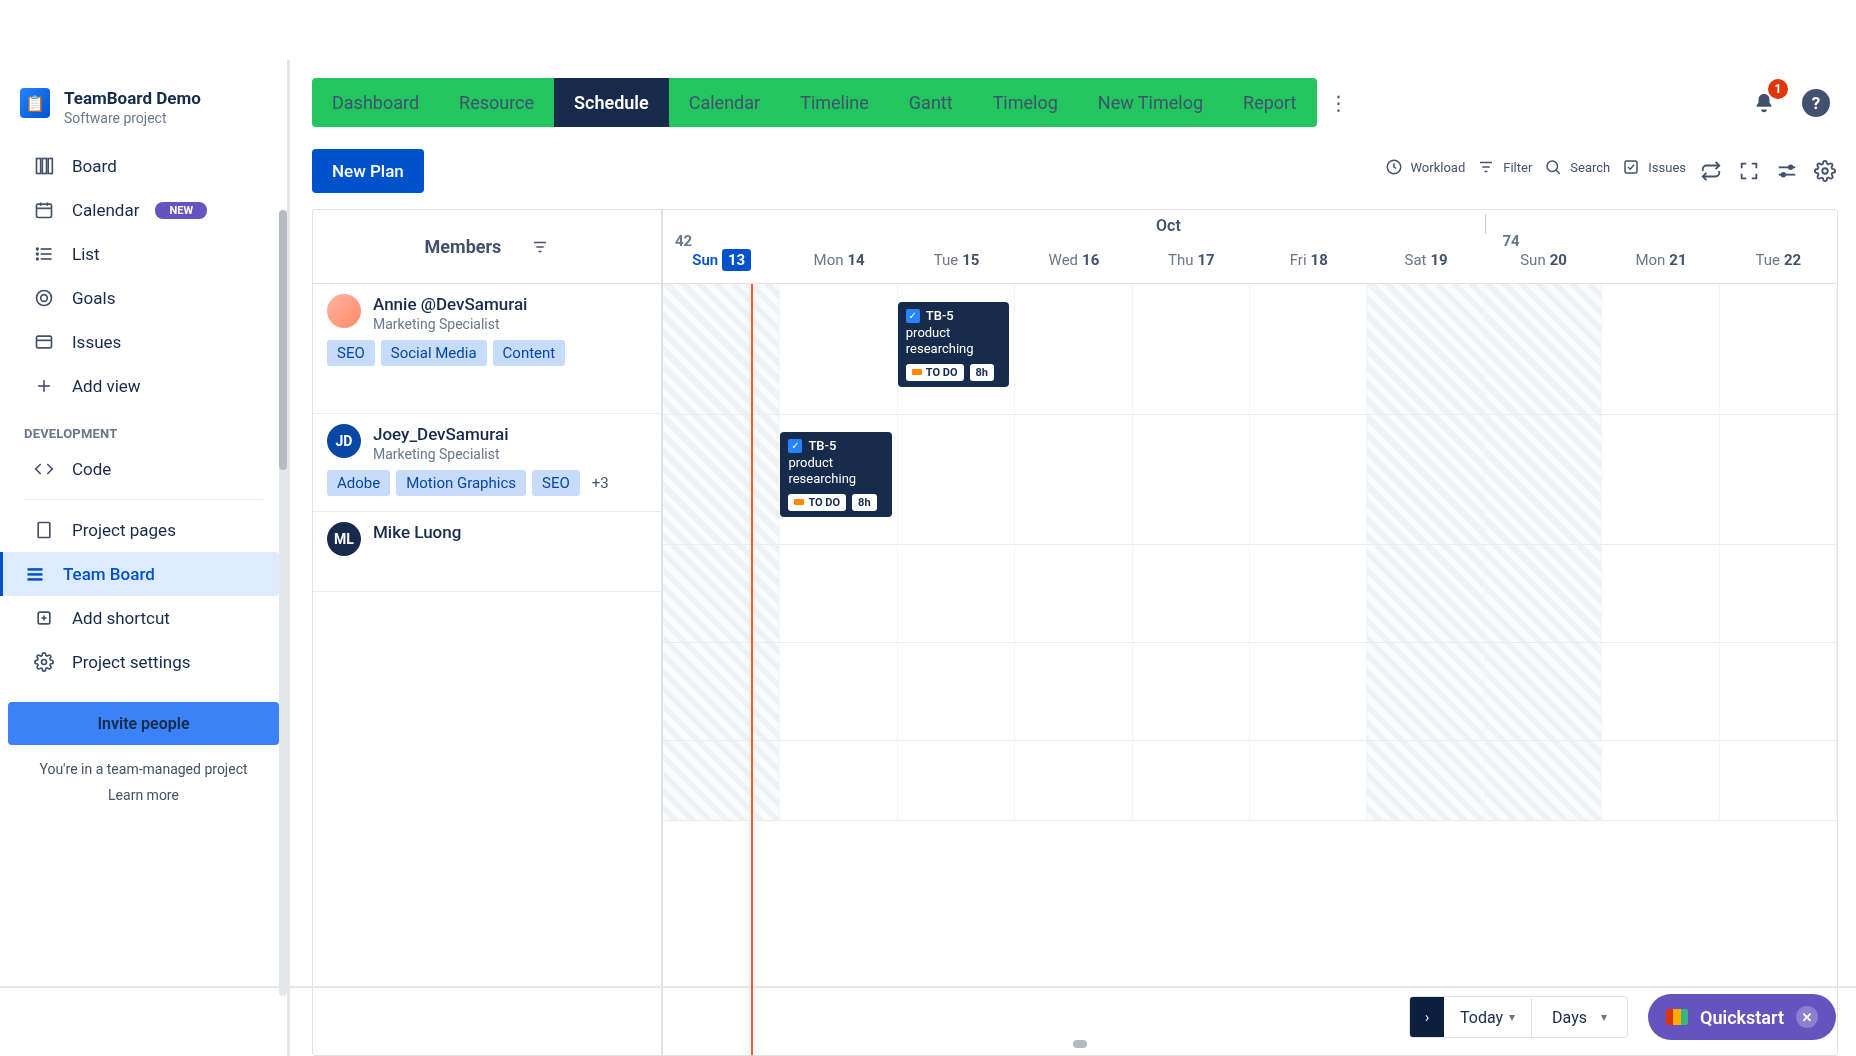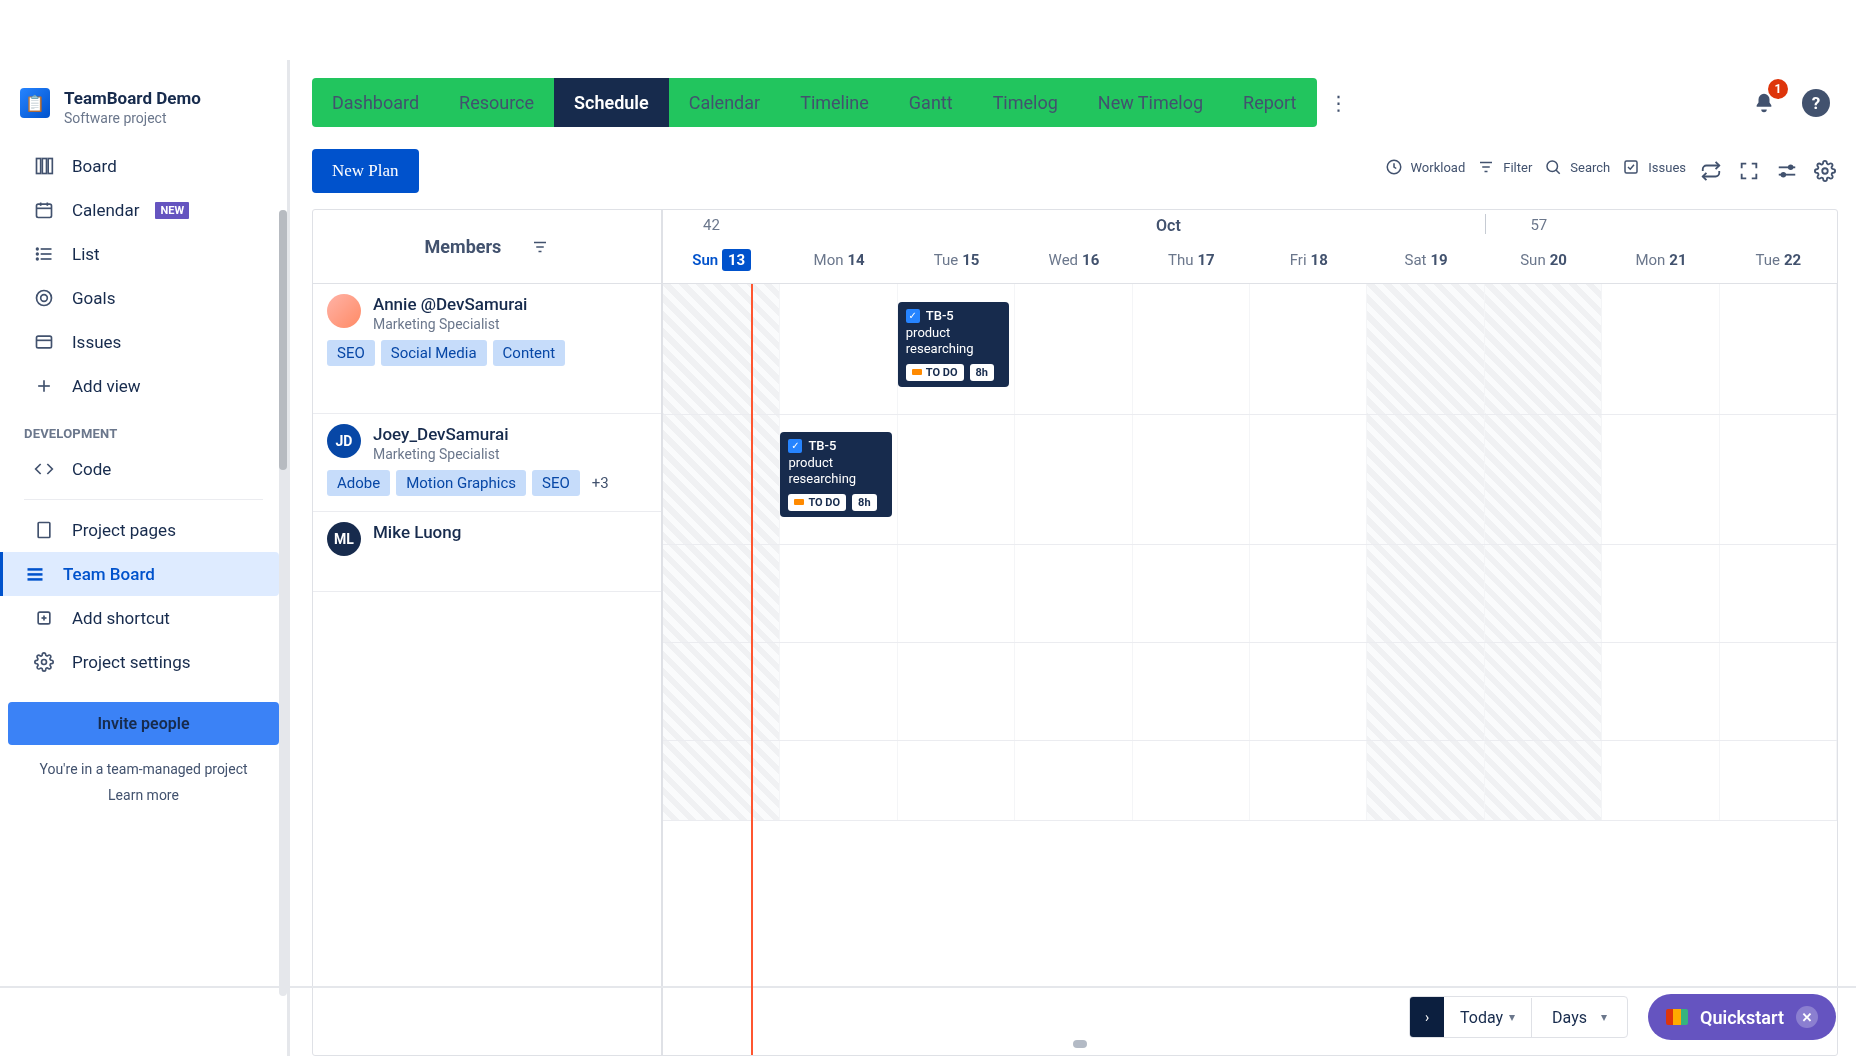--- a/index.html
+++ b/index.html
@@ -10,21 +10,21 @@
     .sidebar { width: 290px; min-width: 290px; border-right: 3px solid #e5e7eb; padding: 18px 0 0 0; position: relative; background: #fff; }
     .project-header { display: flex; align-items: flex-start; padding: 10px 20px 18px 20px; gap: 14px; }
     .project-icon { width: 30px; height: 30px; background: linear-gradient(135deg,#2684FF,#0052CC); border-radius: 4px; display:flex;align-items:center;justify-content:center;color:#fff;font-size:16px; }
     .project-title { font-size: 17px; font-weight: 700; color: #172B4D; }
     .project-sub { font-size: 14px; color: #6B778C; margin-top: 2px; }
     .side-scroll { overflow-y: auto; height: calc(100% - 80px); }
     .nav-item { display: flex; align-items: center; gap: 16px; padding: 10px 24px; font-size: 17px; color: #172B4D; cursor: pointer; border-radius: 4px; margin: 0 8px; }
     .nav-item.active { background: #DEEBFF; color: #0052CC; font-weight: 500; border-left: 3px solid #0052CC; margin-left: 0; padding-left: 20px; border-radius: 0 4px 4px 0;}
     .nav-icon { width: 24px; height: 24px; display:inline-flex;align-items:center;justify-content:center;color:#42526E;}
     .nav-item.active .nav-icon { color:#0052CC; }
-    .badge-new { background: #6554C0; color: #fff; font-size: 11px; font-weight:700; padding: 2px 5px; border-radius: 1px; }
+    .badge-new { background: #6554C0; color: #fff; font-size: 11px; font-weight:700; padding: 2px 14px; border-radius: 8px; }
     .section-label { font-size: 13px; font-weight: 700; color: #6B778C; padding: 18px 24px 6px 24px; letter-spacing: 0.2px; }
     .divider { height: 1px; background: #EBECF0; margin: 8px 24px; }
     .invite-btn { background: #3b82f6; color: #172B4D; font-weight: 600; font-size: 16px; padding: 12px; margin: 18px 8px 10px 8px; text-align: center; border-radius: 4px; cursor: pointer; }
     .team-note { text-align: center; font-size: 14px; color: #42526E; padding: 6px 18px; }
     .learn-more { text-align: center; font-size: 14px; color: #42526E; padding: 4px; cursor: pointer; }
     .scroll-track { position:absolute; right:0; top:150px; bottom:60px; width:8px; background:#e5e7eb; border-radius:4px; }
     .scroll-thumb { position:absolute; left:0; top:0; width:8px; height:260px; background:#b7bbc1; border-radius:4px; }
 
     
     .main { flex: 1; padding: 18px 18px 0 22px; position: relative; display:flex; flex-direction:column; }
@@ -35,21 +35,21 @@
     .tab { padding: 14px 20px; font-size: 18px; color: #42526E; cursor: pointer; }
     .tab.active { background: #172B4D; color: #fff; font-weight: 600; }
     .tab-more { padding: 10px 12px; color:#42526E; font-size:20px; cursor:pointer;}
     .top-icons { display:flex; align-items:center; gap: 20px; padding-right: 8px; }
     .notif-wrap { position: relative; width:36px; height:36px; display:flex;align-items:center;justify-content:center;color:#42526E;cursor:pointer;}
     .notif-badge { position:absolute; top:-6px; right:-6px; background:#DE350B; color:#fff; font-size:12px; font-weight:700; width:20px;height:20px;border-radius:10px;display:flex;align-items:center;justify-content:center;}
     .help-icon { width:28px;height:28px;border-radius:14px;background:#42526E;color:#fff;display:flex;align-items:center;justify-content:center;font-size:17px;font-weight:700;cursor:pointer;}
     
     
     .toolbar { display: flex; align-items: center; justify-content: space-between; margin: 22px 0 16px 0; }
-    .new-plan-btn { background: #0052CC; color: #fff; font-size: 17px; font-weight: 500; padding: 12px 20px; border-radius: 4px; cursor: pointer; border:none;font-family:Liberation Serif, serif;}
+    .new-plan-btn { background: #0052CC; color: #fff; font-size: 17px; font-weight: 500; padding: 12px 20px; border-radius: 4px; cursor: pointer; border:none;}
     .toolbar-right { display: flex; align-items: flex-start; gap: 12px; font-size: 13px; color: #42526E; }
     .tool-item { display:flex;align-items:center;gap:8px;cursor:pointer;}
     .tool-icon-only { width:26px;height:26px;display:flex;align-items:center;justify-content:center;cursor:pointer;color:#42526E;}
     
     
     .schedule { flex:1; border:1px solid #DFE1E6; border-radius:3px; overflow:hidden; display:flex; background:#fff; min-height:0;}
     .members-col { width: 350px; min-width:350px; border-right: 2px solid #DFE1E6; }
     .members-header { height: 74px; display:flex;align-items:center;justify-content:center;gap:30px;font-size:18px;font-weight:700;color:#42526E;border-bottom:1px solid #DFE1E6;}
     .filter-ic { color:#42526E;cursor:pointer;}
     .member-row { padding: 10px 14px; border-bottom: 1px solid #EBECF0; }
@@ -62,21 +62,21 @@
     .avatar.black { background:#172B4D; }
     .member-name { font-size:17px;font-weight:500;color:#172B4D;}
     .member-role { font-size:14px;color:#6B778C;margin-top:2px;}
     .tags { display:flex;flex-wrap:wrap;gap:6px;margin-top:8px;}
     .tag { background:#C6DCFA; color:#0747A6; font-size:15px; padding:4px 10px;border-radius:3px;}
     .tag-more { color:#42526E;font-size:15px;padding:4px 6px;}
     
     .timeline { flex:1;position:relative;overflow:hidden;}
     .timeline-header { height:74px;border-bottom:1px solid #DFE1E6;position:relative;}
     .week-row { height:36px;display:flex;position:relative;}
-    .week-label { position:absolute;font-size:15px;font-weight:400;color:#6B778C;top:6px;margin-left:28px;}
+    .week-label { position:absolute;font-size:15px;font-weight:700;color:#6B778C;top:22px;}
     .month-label { position:absolute;font-size:16px;font-weight:600;color:#42526E;top:6px;}
     .days-row { height:38px;display:flex;position:absolute;bottom:0;left:0;right:0;}
     .day-cell { flex:1;text-align:center;font-size:15px;color:#6B778C;padding-top:6px;position:relative;}
     .day-cell .dow{font-weight:400;}
     .day-cell .dnum{font-weight:700;color:#42526E;margin-left:4px;}
     .day-cell.today .dow{color:#0052CC;font-weight:600;}
     .day-cell.today .today-pill{background:#0052CC;color:#fff;padding:2px 6px;border-radius:3px;font-weight:700;}
     
     .timeline-body { position:relative; height: calc(100% - 74px);}
     .grid-col { position:absolute;top:0;bottom:0;border-right:1px solid #F4F5F7;}
@@ -385,21 +385,21 @@
     </div>
     </div>
           </div>
       </div>
       <div class="timeline">
         <div class="timeline-header">
           <div class="week-row">
             <span class="week-label" style="left:12px;">42</span>
             <span class="month-label" style="left:42%;">Oct</span>
             <span class="week-sep" style="left:70%;top:4px;height:20px;"></span>
-            <span class="week-label" style="left:71.5%;">57</span>
+            <span class="week-label" style="left:71.5%;">74</span>
           </div>
           <div class="days-row" id="days-row">
               <div class="day-cell today"><span class="dow">Sun</span> <span class="today-pill">13</span></div>
               <div class="day-cell"><span class="dow">Mon</span><span class="dnum">14</span></div>
               <div class="day-cell"><span class="dow">Tue</span><span class="dnum">15</span></div>
               <div class="day-cell"><span class="dow">Wed</span><span class="dnum">16</span></div>
               <div class="day-cell"><span class="dow">Thu</span><span class="dnum">17</span></div>
               <div class="day-cell"><span class="dow">Fri</span><span class="dnum">18</span></div>
               <div class="day-cell"><span class="dow">Sat</span><span class="dnum">19</span></div>
               <div class="day-cell"><span class="dow">Sun</span><span class="dnum">20</span></div>

